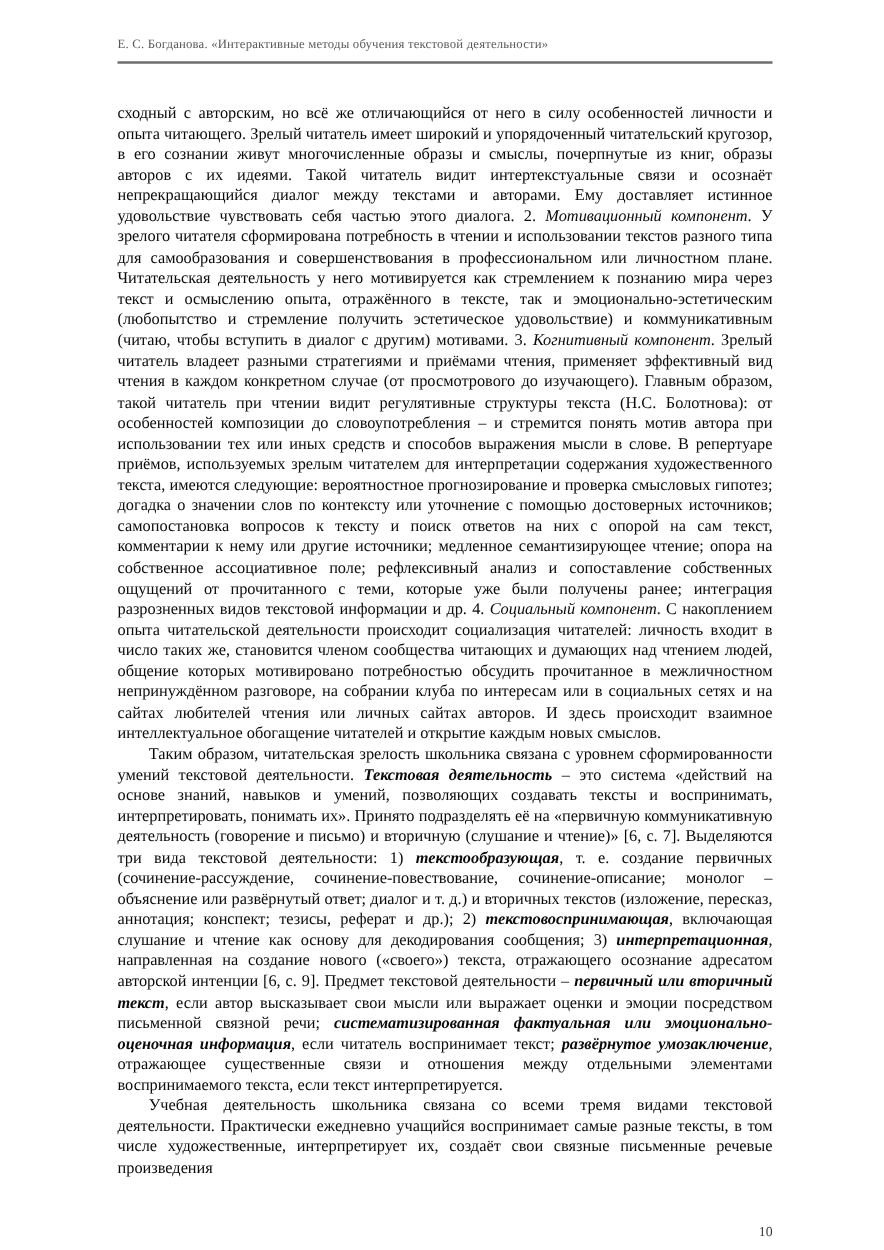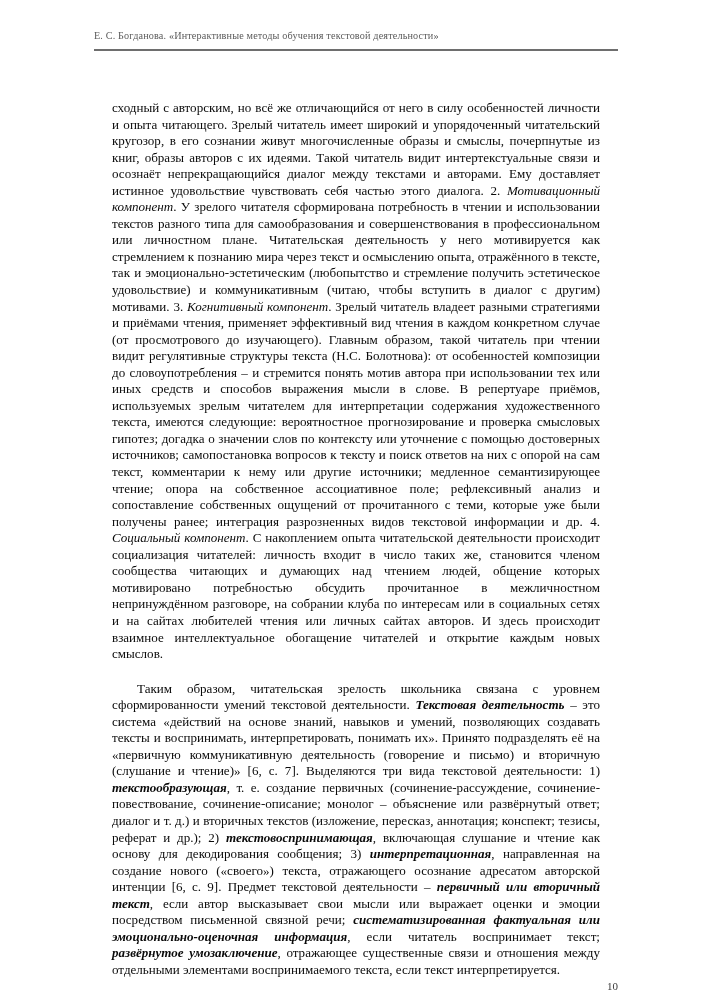--- a/index.html
+++ b/index.html
@@ -46,21 +46,21 @@
     top: 82px;
     width: 524px;
     font-size: 13.05px;
     line-height: 16.55px;
     text-align: justify;
     text-justify: inter-word;
     color: #0a0a0a;
     hyphens: manual;
   }
   .body-text p {
-    margin: 18px;
+    margin: 0;
     text-indent: 0;
   }
   .body-text p.indent {
     text-indent: 25px;
   }
   .it {
     font-style: italic;
   }
   .bi {
     font-style: italic;
@@ -84,18 +84,19 @@
   <div class="running-head"><span>Е. С. Богданова. «Интерактивные методы обучения текстовой деятельности»</span></div>
 
   <div class="head-rule"></div>
 
   <div class="body-text">
 
     <p><span>сходный с авторским, но всё же отличающийся от него в силу особенностей личности и опыта читающего. Зрелый читатель имеет широкий и упорядоченный читательский кругозор, в его сознании живут многочисленные образы и смыслы, почерпнутые из книг, образы авторов с их идеями. Такой читатель видит интертекстуальные связи и осознаёт непрекращающийся диалог между текстами и авторами. Ему доставляет истинное удовольствие чувствовать себя частью этого диалога. 2. </span><span class="it">Мотивационный компонент</span><span>. У зрелого читателя сформирована потребность в чтении и использовании текстов разного типа для самообразования и совершенствования в профессиональном или личностном плане. Читательская деятельность у него мотивируется как стремлением к познанию мира через текст и осмыслению опыта, отражённого в тексте, так и эмоционально-эстетическим (любопытство и стремление получить эстетическое удовольствие) и коммуникативным (читаю, чтобы вступить в диалог с другим) мотивами. 3. </span><span class="it">Когнитивный компонент</span><span>. Зрелый читатель владеет разными стратегиями и приёмами чтения, применяет эффективный вид чтения в каждом конкретном случае (от просмотрового до изучающего). Главным образом, такой читатель при чтении видит регулятивные структуры текста (Н.С. Болотнова): от особенностей композиции до словоупотребления – и стремится понять мотив автора при использовании тех или иных средств и способов выражения мысли в слове. В репертуаре приёмов, используемых зрелым читателем для интерпретации содержания художественного текста, имеются следующие: вероятностное прогнозирование и проверка смысловых гипотез; догадка о значении слов по контексту или уточнение с помощью достоверных источников; самопостановка вопросов к тексту и поиск ответов на них с опорой на сам текст, комментарии к нему или другие источники; медленное семантизирующее чтение; опора на собственное ассоциативное поле; рефлексивный анализ и сопоставление собственных ощущений от прочитанного с теми, которые уже были получены ранее; интеграция разрозненных видов текстовой информации и др. 4. </span><span class="it">Социальный компонент</span><span>. С накоплением опыта читательской деятельности происходит социализация читателей: личность входит в число таких же, становится членом сообщества читающих и думающих над чтением людей, общение которых мотивировано потребностью обсудить прочитанное в межличностном непринуждённом разговоре, на собрании клуба по интересам или в социальных сетях и на сайтах любителей чтения или личных сайтах авторов. И здесь происходит взаимное интеллектуальное обогащение читателей и открытие каждым новых смыслов.</span></p>
 
     <p class="indent"><span>Таким образом, читательская зрелость школьника связана с уровнем сформированности умений текстовой деятельности. </span><span class="bi">Текстовая деятельность</span><span> – это система «действий на основе знаний, навыков и умений, позволяющих создавать тексты и воспринимать, интерпретировать, понимать их». Принято подразделять её на «первичную коммуникативную деятельность (говорение и письмо) и вторичную (слушание и чтение)» [6, с. 7]. Выделяются три вида текстовой деятельности: 1) </span><span class="bi">текстообразующая</span><span>, т. е. создание первичных (сочинение-рассуждение, сочинение-повествование, сочинение-описание; монолог – объяснение или развёрнутый ответ; диалог и т. д.) и вторичных текстов (изложение, пересказ, аннотация; конспект; тезисы, реферат и др.); 2) </span><span class="bi">текстовоспринимающая</span><span>, включающая слушание и чтение как основу для декодирования сообщения; 3) </span><span class="bi">интерпретационная</span><span>, направленная на создание нового («своего») текста, отражающего осознание адресатом авторской интенции [6, с. 9]. Предмет текстовой деятельности – </span><span class="bi">первичный или вторичный текст</span><span>, если автор высказывает свои мысли или выражает оценки и эмоции посредством письменной связной речи; </span><span class="bi">систематизированная фактуальная или эмоционально-оценочная информация</span><span>, если читатель воспринимает текст; </span><span class="bi">развёрнутое умозаключение</span><span>, отражающее существенные связи и отношения между отдельными элементами воспринимаемого текста, если текст интерпретируется.</span></p>
 
+    <p class="indent">Учебная деятельность школьника связана со всеми тремя видами текстовой деятельности. Практически ежедневно учащийся воспринимает самые разные тексты, в том числе художественные, интерпретирует их, создаёт свои связные письменные речевые произведения</p>
 
   </div>
 
   <div class="folio">10</div>
 
 </div>
 
 </body></html>

